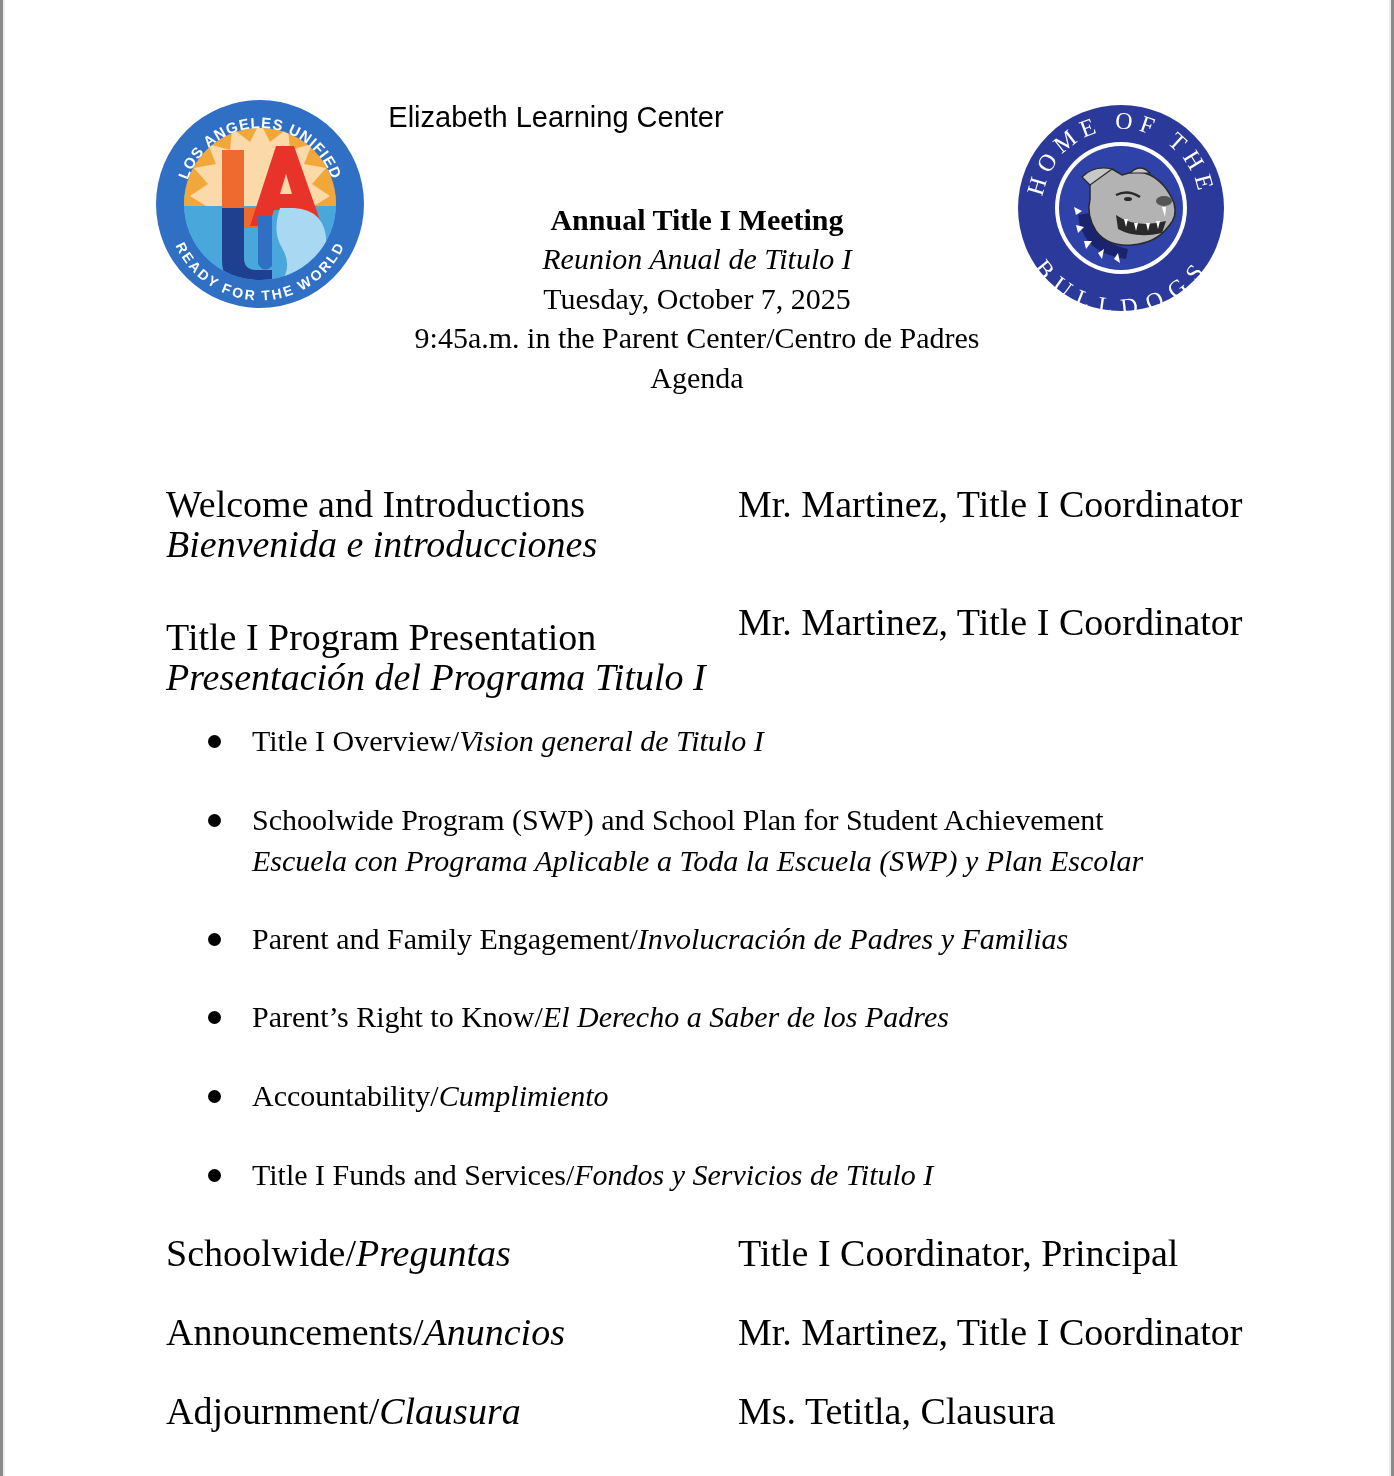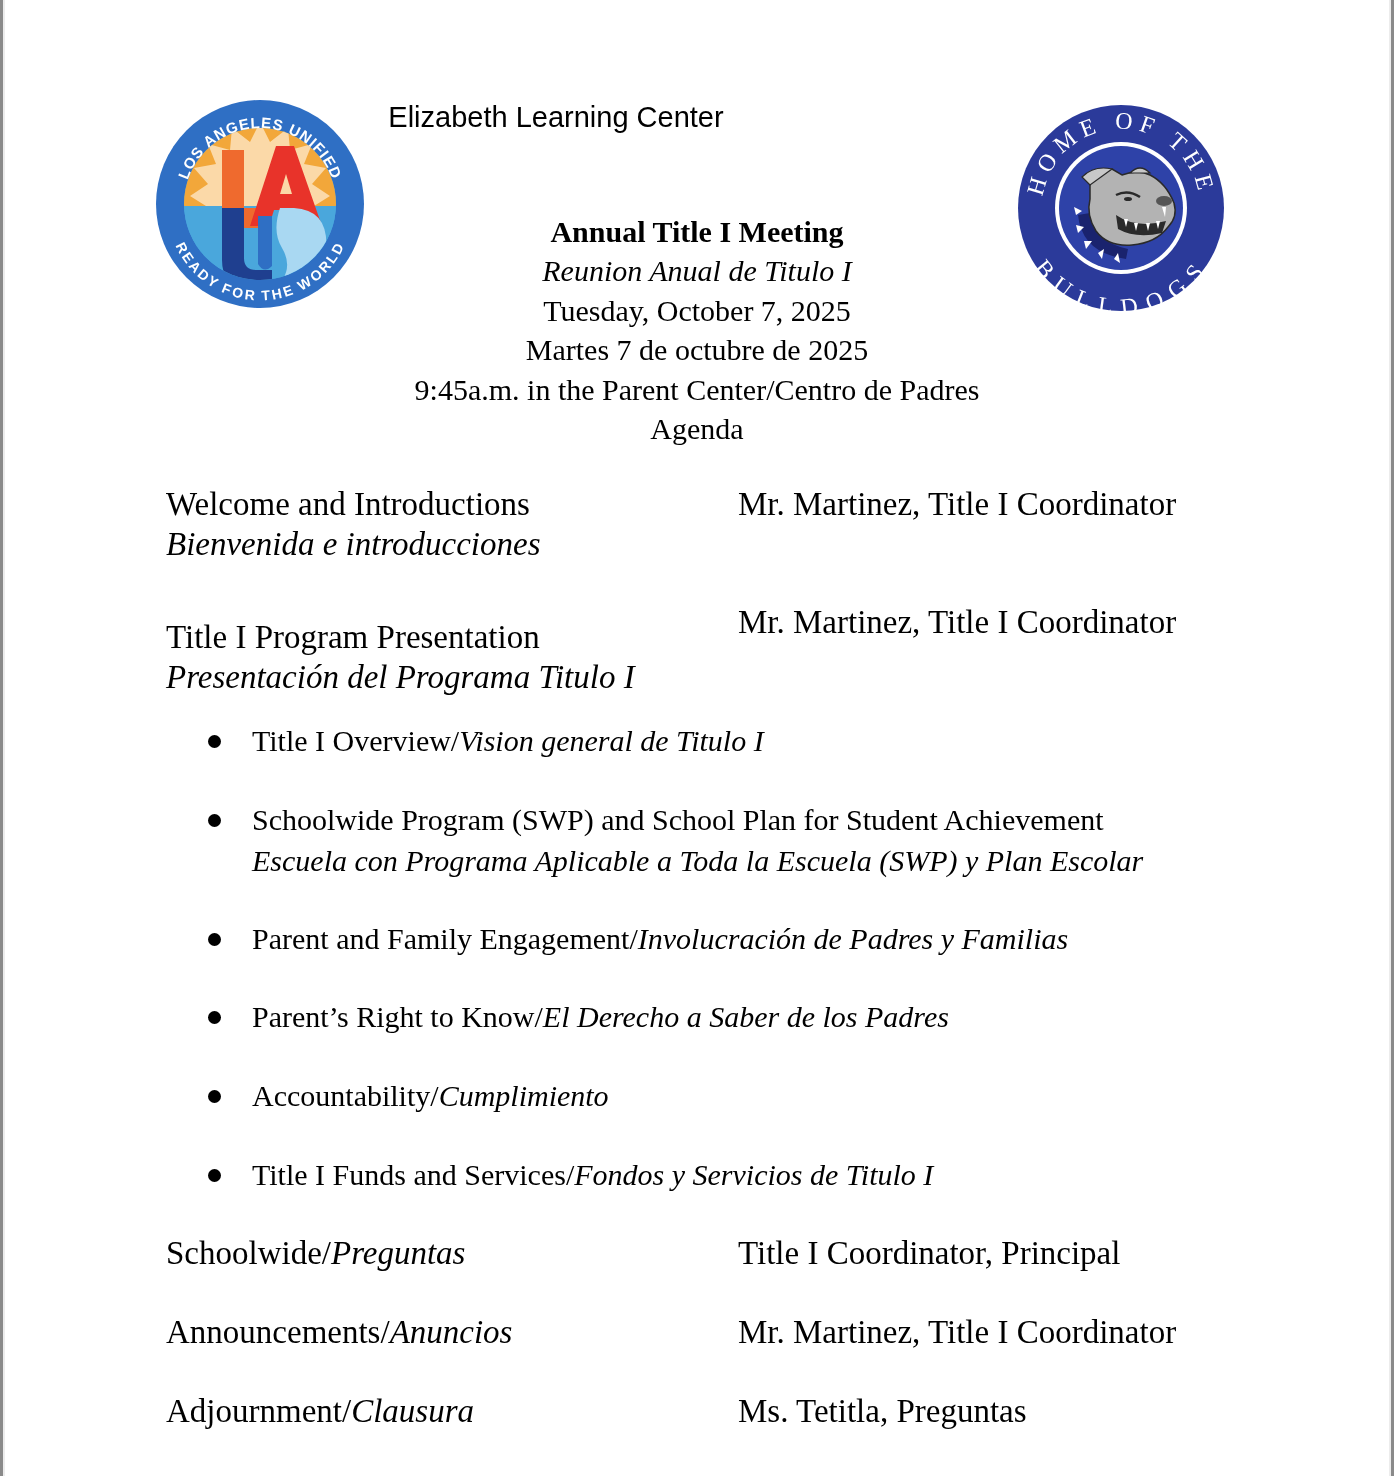--- a/index.html
+++ b/index.html
@@ -19,27 +19,27 @@
   .logo-lausd { left: 154px; top: 98px; width: 212px; height: 212px; }
   .logo-bulldogs { left: 1016px; top: 103px; width: 210px; height: 210px; }
 
   .school-name {
     position: absolute; left: 0; width: 1112px; top: 101px;
     text-align: center;
     font-family: "Liberation Sans", "DejaVu Sans", sans-serif;
     font-size: 29px;
   }
   .header-block {
-    position: absolute; left: 0; width: 1394px; top: 212px;
+    position: absolute; left: 0; width: 1394px; top: 200px;
     text-align: center; font-size: 30px; line-height: 39.4px;
   }
   .header-block .bold { font-weight: bold; }
   .header-block .it { font-style: italic; }
 
-  .row { position: absolute; font-size: 33px; line-height: 40px; white-space: nowrap; }
+  .row { position: absolute; font-size: 38px; line-height: 40px; white-space: nowrap; }
   .left-col { left: 166px; }
   .right-col { left: 738px; }
   .it { font-style: italic; }
 
   .bullet-item { position: absolute; left: 208px; font-size: 30px; line-height: 41px; white-space: nowrap; }
   .bullet-dot {
     position: absolute; left: 0; top: 15px; width: 13px; height: 13px;
     border-radius: 50%; background: #000;
   }
   .bullet-text { position: absolute; left: 44px; top: 0; }
@@ -131,21 +131,20 @@
     </text>
   </svg>
 </div>
 
 <div class="school-name">Elizabeth Learning Center</div>
 
 <div class="header-block">
   <div class="bold">Annual Title I Meeting</div>
   <div class="it">Reunion Anual de Titulo I</div>
   <div>Tuesday, October 7, 2025</div>
-  <div>Martes 7 de octubre de 2025</div>
   <div>9:45a.m. in the Parent Center/Centro de Padres</div>
   <div>Agenda</div>
 </div>
 
 <div class="row left-col" style="top:484px;">
   <div>Welcome and Introductions</div>
   <div class="it">Bienvenida e introducciones</div>
 </div>
 <div class="row right-col" style="top:484px;">Mr. Martinez, Title I Coordinator</div>
 
@@ -194,13 +193,13 @@
 <div class="row right-col" style="top:1233px;">Title I Coordinator, Principal</div>
 
 <div class="row left-col" style="top:1312px;">
   <span>Announcements/</span><span class="it">Anuncios</span>
 </div>
 <div class="row right-col" style="top:1312px;">Mr. Martinez, Title I Coordinator</div>
 
 <div class="row left-col" style="top:1391px;">
   <span>Adjournment/</span><span class="it">Clausura</span>
 </div>
-<div class="row right-col" style="top:1391px;">Ms. Tetitla, Preguntas</div>
+<div class="row right-col" style="top:1391px;">Ms. Tetitla, Clausura</div>
 
 </body></html>

